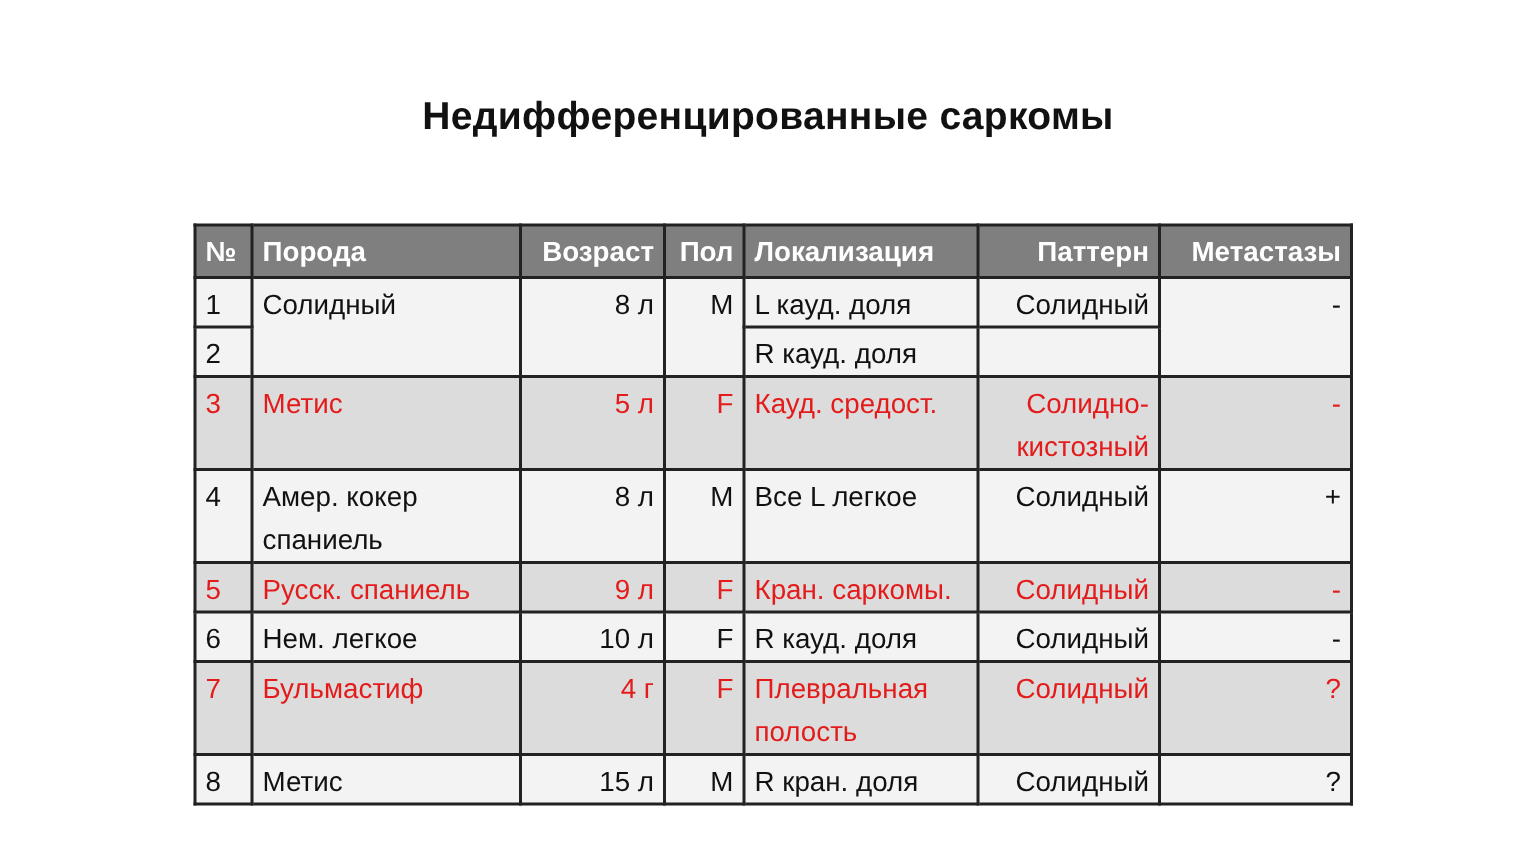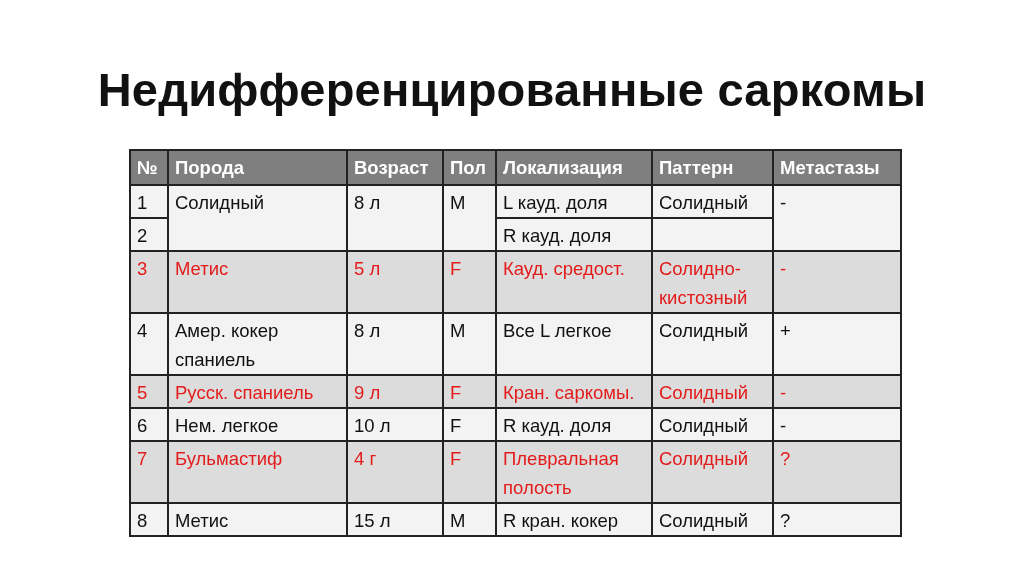--- a/index.html
+++ b/index.html
@@ -1,24 +1,24 @@
 <!DOCTYPE html>
 <html><head>
 <meta charset="utf-8">
 <style>
   html,body{margin:0;padding:0;background:#fff;}
   body{width:1024px;height:574px;position:relative;overflow:hidden;font-family:"Liberation Sans","DejaVu Sans",sans-serif;}
-  .title{position:absolute;left:0;top:62px;width:1024px;text-align:center;font-size:47px;font-weight:bold;color:#111;letter-spacing:0.2px;}
+  .title{position:absolute;left:0;top:62px;width:1024px;text-align:center;font-size:26px;font-weight:bold;color:#111;letter-spacing:0.2px;}
   table{position:absolute;left:129px;top:149px;border-collapse:collapse;font-size:18.5px;}
   th,td{border:2px solid #222;padding:2px 6px 0 6px;vertical-align:top;text-align:left;line-height:29px;}
   th{background:#7f7f7f;color:#fff;font-weight:bold;height:31px;padding-top:2px;}
   td{background:#f3f3f3;color:#111;}
   tr.alt td{background:#dcdcdc;}
   tr.red td{color:#e41b1b;}
-  .c{text-align:left;}
+  .c{text-align:right;}
   .w0{width:24px}.w1{width:165px}.w2{width:82px}.w3{width:39px}.w4{width:142px}.w5{width:107px}.w6{width:114px}
   .h1{height:28px}.h2{height:28px}.h3{height:58px}.h4{height:58px}.h5{height:32px}.h6{height:28px}.h7{height:58px}.h8{height:30px}
 </style>
 </head>
 <body>
 
 <div class="title">Недифференцированные саркомы</div>
 
 <table>
   <tbody>
@@ -88,18 +88,18 @@
     <td class="c">F</td>
     <td>Плевральная полость</td>
     <td class="c">Солидный</td>
     <td class="c">?</td>
   </tr>
   <tr class="h8">
     <td>8</td>
     <td>Метис</td>
     <td class="c">15 л</td>
     <td class="c">M</td>
-    <td>R кран. кокер</td>
+    <td>R кран. доля</td>
     <td class="c">Солидный</td>
     <td class="c">?</td>
   </tr>
 </tbody>
   </table>
 
 </body></html>

